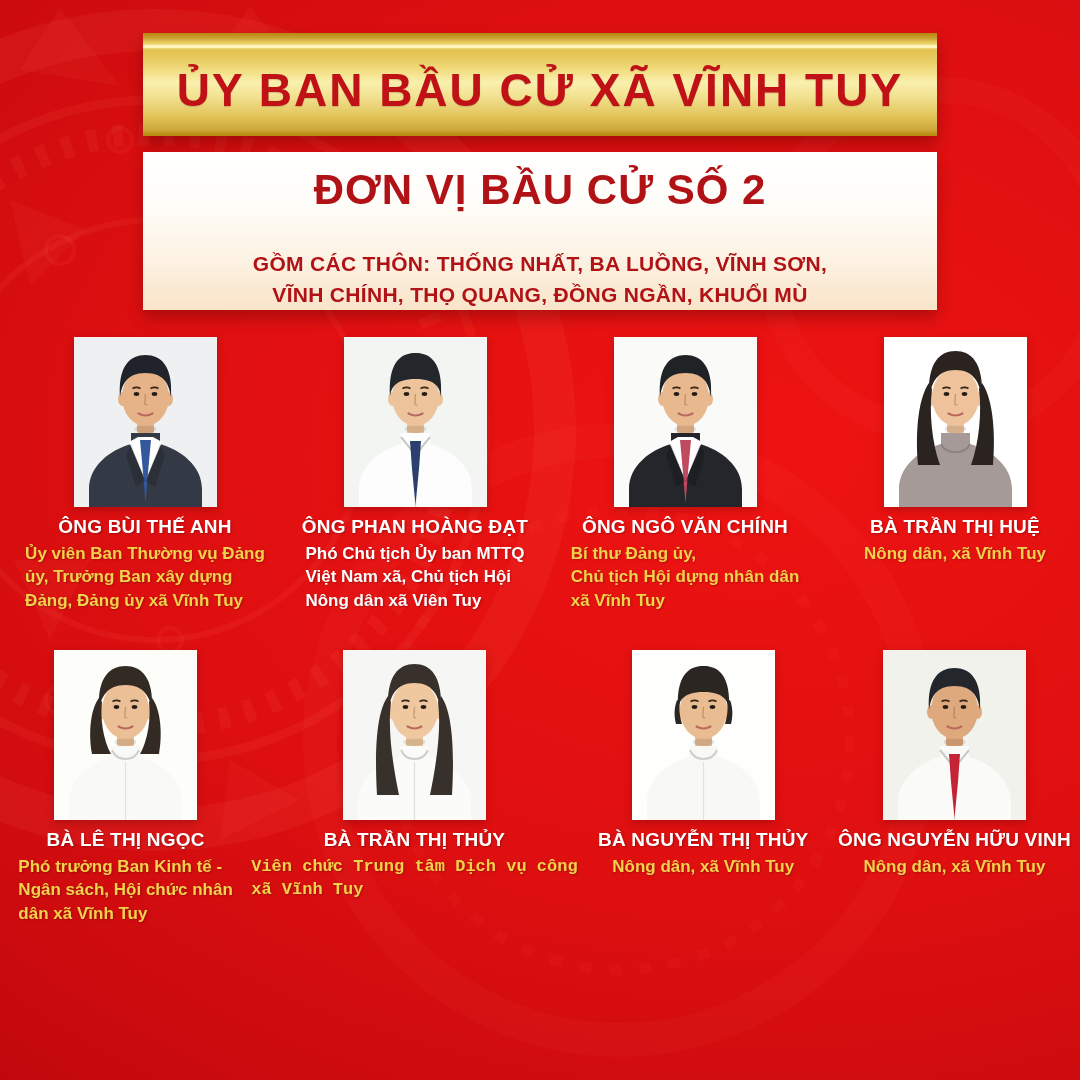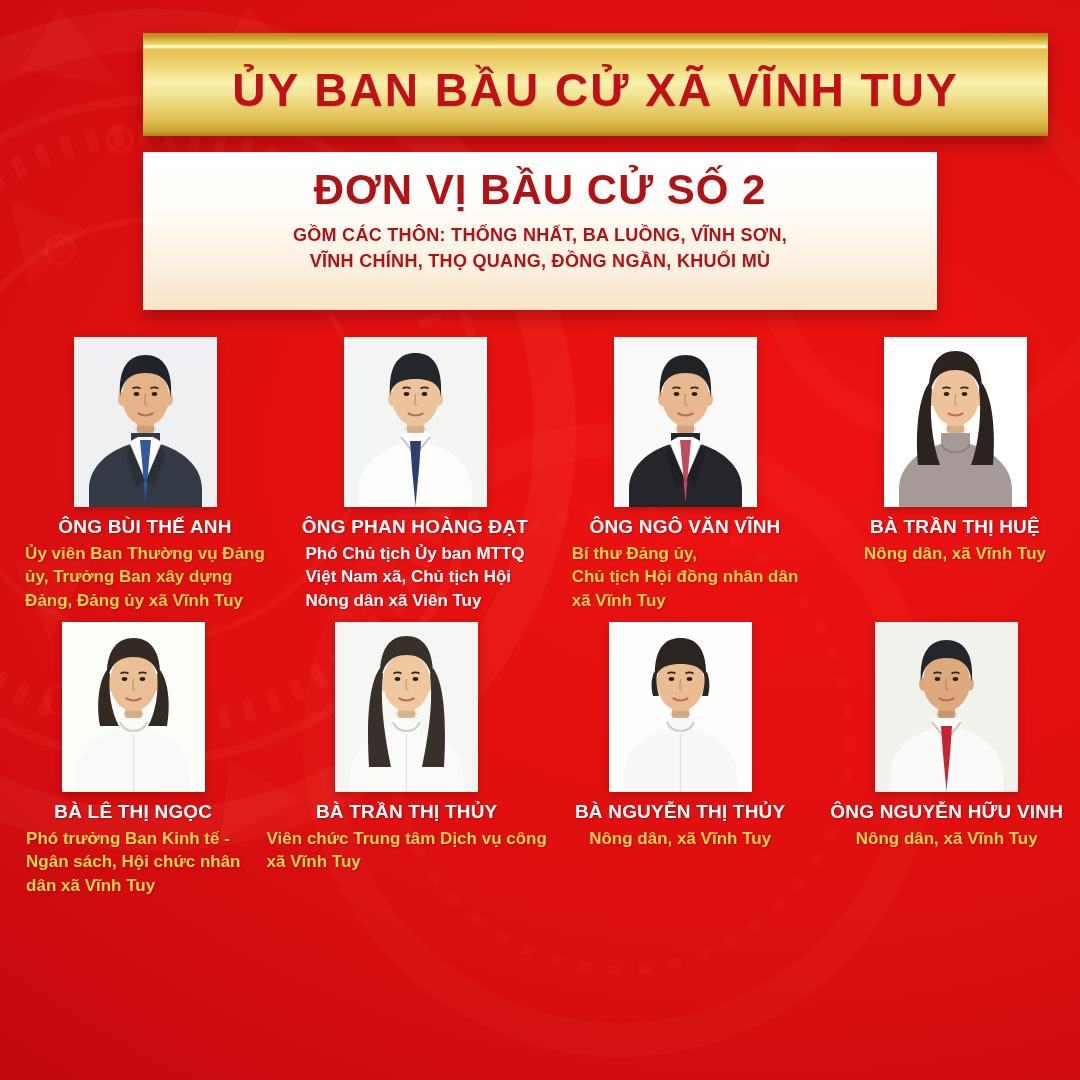--- a/index.html
+++ b/index.html
@@ -9,56 +9,56 @@
     background:#c00a0e;
   }
   .stage{
     position:absolute;inset:0;
     background:
       radial-gradient(1400px 1000px at 70% 42%, #ee1312 0%, #de0f10 45%, #c80a0e 75%, #b20309 100%);
   }
   .pattern{position:absolute;inset:0;pointer-events:none;}
   
   .banner-gold{
-    position:absolute;left:143px;top:33px;width:905px;height:103px;
+    position:absolute;left:143px;top:33px;width:794px;height:103px;
     background:linear-gradient(180deg,#b8860b 0%,#caa133 5%,#e8c959 9%,#f6e9a0 13%,#e2bf4e 17%,
                #eed672 32%,#faf0ae 48%,#f1e08e 63%,#e0c053 83%,#cda73a 94%,#b8860b 100%);
     box-shadow:0 8px 14px rgba(60,0,0,.35);
     display:flex;align-items:center;justify-content:center;
   }
   .banner-gold::before{
     content:"";position:absolute;left:0;top:12px;width:100%;height:3px;
     background:#fdf6c0;opacity:.9;
   }
   .banner-gold .title{
     margin-top:10px;
     color:#bf1116;font-weight:bold;font-size:46px;letter-spacing:2px;
     white-space:pre;text-shadow:0 1px 1px rgba(80,20,0,.18);
   }
   
   .banner-white{
     position:absolute;left:143px;top:152px;width:794px;height:158px;
     background:linear-gradient(180deg,#ffffff 0%,#fffdf8 35%,#fcf0e0 72%,#f9e4c8 100%);
     box-shadow:0 8px 14px rgba(60,0,0,.30);
-    display:flex;flex-direction:column;align-items:center;justify-content:flex-start;
+    display:flex;flex-direction:column;align-items:center;justify-content:space-between;
     padding-top:14px;box-sizing:border-box;
   }
   .unit-title{
     color:#b01216;font-weight:bold;font-size:42px;letter-spacing:1px;white-space:pre;
   }
   .unit-villages{
-    margin-top:8px;color:#b01216;font-weight:bold;font-size:18px;line-height:1.45;
+    margin-top:8px;color:#b01216;font-weight:bold;font-size:21px;line-height:1.45;
     text-align:center;white-space:pre;letter-spacing:.3px;
   }
   
   .row{
     position:absolute;left:0;width:1080px;display:flex;
   }
   .row1{top:337px;padding-left:10px;}
-  .row2{top:622px;}
+  .row2{top:650px;}
   .cell{
     flex:1 1 25%;display:flex;flex-direction:column;align-items:center;
   }
   .photo{
     width:143px;height:170px;overflow:hidden;flex:0 0 auto;
     box-shadow:0 3px 8px rgba(60,0,0,.25);
     background:#fff;
   }
   .photo svg{display:block;}
   .name{
@@ -187,23 +187,23 @@
             <ellipse cx="71.5" cy="60" rx="23.5" ry="29" fill="#e8b88e"></ellipse>
             <path d="M58.5,51.5 Q62.5,49.3 66.5,51.5" stroke="#33261c" stroke-width="1.6" fill="none"></path>
             <path d="M76.5,51.5 Q80.5,49.3 84.5,51.5" stroke="#33261c" stroke-width="1.6" fill="none"></path>
             <ellipse cx="62.5" cy="57" rx="2.8" ry="1.9" fill="#241c14"></ellipse>
             <ellipse cx="80.5" cy="57" rx="2.8" ry="1.9" fill="#241c14"></ellipse>
             <path d="M71.5,57 L70.8,67 Q71.8,68.6 73.2,67.4" stroke="rgba(120,70,40,0.35)" stroke-width="1.3" fill="none"></path>
             <path d="M64.5,76.5 Q71.5,80.5 78.5,76.5" stroke="#b96a5e" stroke-width="2.2" fill="none" stroke-linecap="round"></path>
             <path d="M46,60 C44,29 56,18 71.5,18 C87,18 99,29 97,60 C95,48 91,36 71.5,36 C52,36 48,48 46,60 Z" fill="#1f2326"></path>
           </svg>
         </div>
-      <div class="name">ÔNG NGÔ VĂN VĨNH</div>
+      <div class="name">ÔNG NGÔ VĂN CHÍNH</div>
       <div class="role" style="color: rgb(240, 210, 75);">Bí thư Đảng ủy,
-Chủ tịch Hội đồng nhân dân
+Chủ tịch Hội dựng nhân dân
 xã Vĩnh Tuy</div>
     </div>
     <div class="cell">
       <div class="photo">
           <svg viewBox="0 0 143 170" width="143" height="170" xmlns="http://www.w3.org/2000/svg">
             <rect width="143" height="170" fill="#ffffff"></rect>
             <rect x="63" y="78" width="17" height="22" rx="6" fill="#eec29b"></rect>
             <path d="M15,170 L15,152 C15,129 36,113 57,107 L57,96 L86,96 L86,107 C107,113 128,129 128,152 L128,170 Z" fill="#a59a97"></path>
             <path d="M57,107 C62,118 81,118 86,107" fill="none" stroke="rgba(0,0,0,0.15)" stroke-width="2"></path>
             <ellipse cx="71.5" cy="92" rx="11" ry="4" fill="rgba(0,0,0,0.10)"></ellipse>
@@ -272,21 +272,21 @@
             <ellipse cx="62.5" cy="57" rx="2.8" ry="1.9" fill="#241c14"></ellipse>
             <ellipse cx="80.5" cy="57" rx="2.8" ry="1.9" fill="#241c14"></ellipse>
             <path d="M71.5,57 L70.8,67 Q71.8,68.6 73.2,67.4" stroke="rgba(120,70,40,0.35)" stroke-width="1.3" fill="none"></path>
             <path d="M64.5,76.5 Q71.5,80.5 78.5,76.5" stroke="#b96a5e" stroke-width="2.2" fill="none" stroke-linecap="round"></path>
             <path d="M45,62 C43,25 56,14 71.5,14 C87,14 100,25 98,62 C96,46 90,33 71.5,33 C53,33 47,46 45,62 Z" fill="#38302b"></path>
             <path d="M45,46 C35,60 31,92 34,145 L56,145 C48,106 45,76 48,52 Z" fill="#38302b"></path>
             <path d="M98,46 C108,60 112,92 109,145 L87,145 C95,106 98,76 95,52 Z" fill="#38302b"></path>
           </svg>
         </div>
       <div class="name">BÀ TRẦN THỊ THỦY</div>
-      <div class="role" style="color: rgb(240, 210, 75);">Viên chức Trung tâm Dịch vụ công
+      <div class="role" style="color: rgb(240, 210, 75); font-family: Liberation Mono, monospace;">Viên chức Trung tâm Dịch vụ công
 xã Vĩnh Tuy</div>
     </div>
     <div class="cell">
       <div class="photo">
           <svg viewBox="0 0 143 170" width="143" height="170" xmlns="http://www.w3.org/2000/svg">
             <rect width="143" height="170" fill="#fefefc"></rect>
             <rect x="63" y="78" width="17" height="22" rx="6" fill="#e9bc92"></rect>
             <path d="M15,170 L15,152 C15,129 36,113 57,107 L57,96 L86,96 L86,107 C107,113 128,129 128,152 L128,170 Z" fill="#f8f8f6"></path>
             <path d="M58,100 C63,112 80,112 85,100" fill="none" stroke="#cfcfca" stroke-width="2"></path>
             <line x1="71.5" y1="112" x2="71.5" y2="170" stroke="#e4e1da" stroke-width="1.3"></line>

